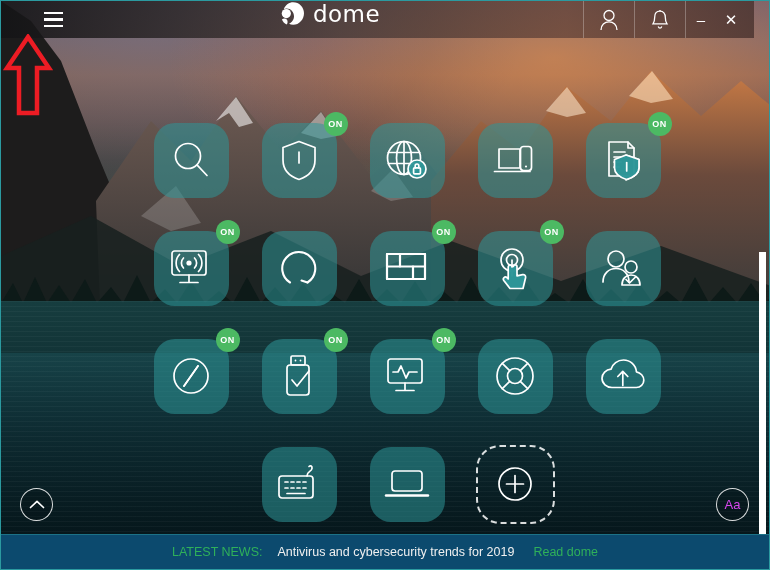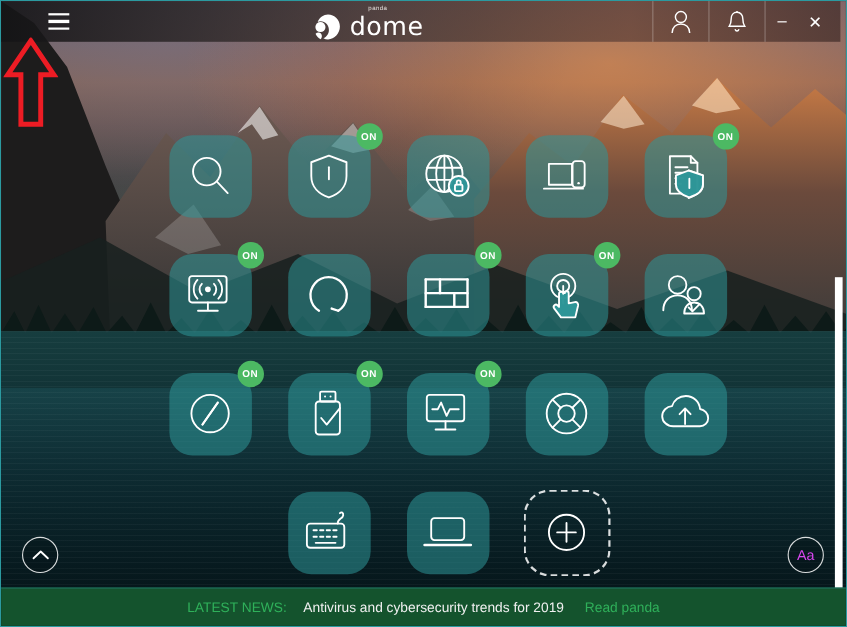--- a/index.html
+++ b/index.html
@@ -55,22 +55,22 @@
         rgba(0,0,0,0) 1px, rgba(0,0,0,0) 5px),
       linear-gradient(180deg, rgba(30,90,95,0.55) 0%, rgba(12,45,52,0.7) 45%, rgba(4,18,22,0.9) 100%);
   }
   .treeline {
     position: absolute; left: 0; right: 0; top: 262px; height: 90px;
   }
   .treeline svg { display:block; width:770px; height:90px; }
 
   
   .titlebar {
-    position: absolute; top: 0; left: 0; right: 5px; height: 37px;
-    display: flex; align-items: flex-end;
+    position: absolute; top: 0; left: 0; right: 15px; height: 37px;
+    display: flex; align-items: flex-start;
     background: linear-gradient(90deg, rgba(20,20,22,0.88) 0%, rgba(62,52,50,0.72) 45%, rgba(92,62,54,0.70) 75%, rgba(70,48,44,0.78) 100%);
     z-index: 20;
     padding-left: 28px;
   }
   .hamburger {
     width: 48px; height: 37px; display: flex; flex-direction: column;
     align-items: center; justify-content: center; gap: 4px; cursor: pointer;
   }
   .hamburger span { display:block; width: 19px; height: 2.5px; background: #fff; }
   .logo-wrap {
@@ -156,21 +156,21 @@
     display: flex; align-items: center; justify-content: center;
     color: #d946ef; cursor: pointer; z-index: 15;
     background: rgba(0,0,0,0.12);
   }
   #scroll-up-btn { left: 19px; bottom: 48px; }
   #text-size-btn { right: 20px; bottom: 48px; font-size: 13px; }
 
   
   .newsbar {
     position: absolute; left: 0; right: 0; bottom: 0; height: 35px;
-    background: #14532d;
+    background: #0c4a6e;
     display: flex; align-items: center; justify-content: center; gap: 9px;
     border-top: 1px solid rgba(43,154,160,0.5);
     z-index: 20; font-size: 12.5px;
   }
   .news-label { color: #2fb05a; }
   .news-text { color: #f0f0f0; margin-left: 6px; }
   .news-link { color: #2fb05a; margin-left: 10px; cursor: pointer; }
 
   
   .scrollbar {
@@ -517,20 +517,20 @@
   </div>
   <div class="rbtn" id="text-size-btn">Aa</div>
 
   <div class="scrollbar">
     <div class="scroll-thumb"></div>
   </div>
 
   <div class="newsbar">
     <span class="news-label">LATEST NEWS:</span>
     <span class="news-text">Antivirus and cybersecurity trends for 2019</span>
-    <span class="news-link">Read panda</span>
+    <span class="news-link">Read dome</span>
   </div>
 
   <svg class="anno-arrow" width="50" height="82" viewBox="0 0 50 82">
     <path d="M25,3 L46,34 L34,34 L34,79 L16,79 L16,34 L4,34 Z" fill="none" stroke="#ed1c24" stroke-width="4.5" stroke-linejoin="miter"></path>
   </svg>
 
 </div>
 
 </body></html>

